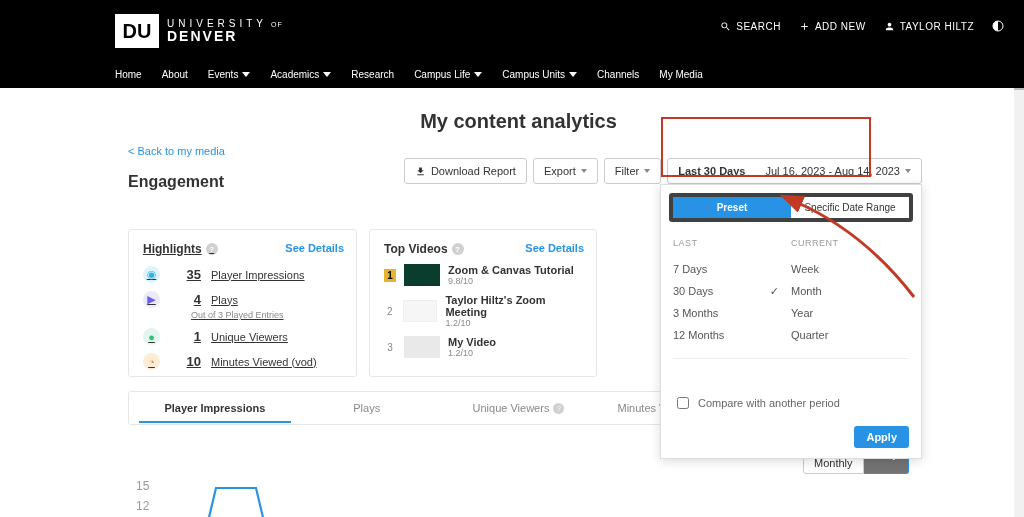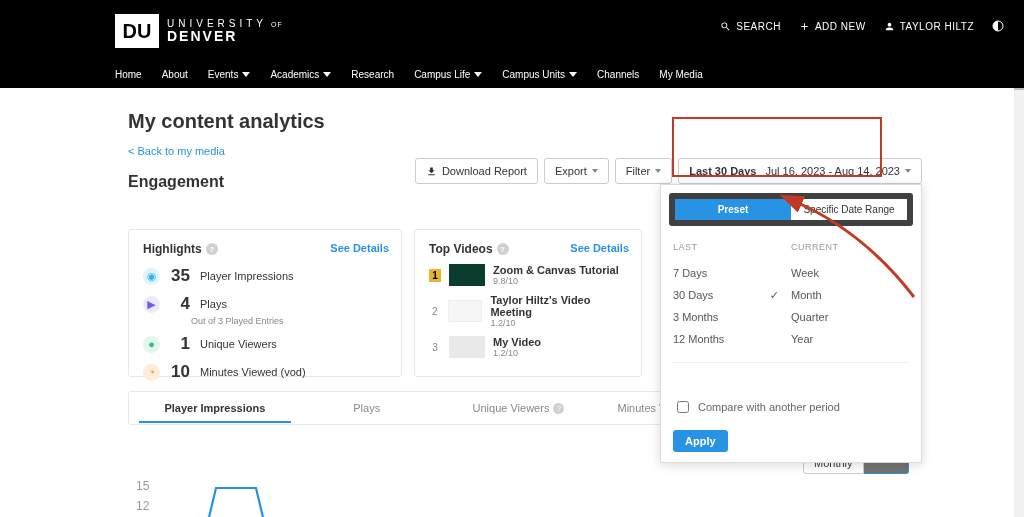--- a/index.html
+++ b/index.html
@@ -77,21 +77,21 @@
     display: flex;
     gap: 20px;
     font-size: 10px;
     color:#fff;
   }
   .mainnav a { color:#fff; text-decoration:none; display:flex; align-items:center; gap:4px; cursor:pointer;}
   .caret-down { width:0;height:0;border-left:4px solid transparent;border-right:4px solid transparent;border-top:5px solid #fff;display:inline-block;}
 
   
   .content { padding: 22px 115px 0 128px; position:relative;}
-  h1 { font-size: 20px; font-weight:700; margin:0 0 10px 0; }
+  h1 { font-size: 20px; font-weight:700; margin:0 0 10px 0;text-align:center; }
   .backlink { color:#2892e4; font-size:11px; text-decoration:none; display:inline-block; margin-bottom:16px;}
   h2 { font-size:16px; font-weight:700; margin:0 0 12px 0;}
 
   .toolbar {
     position:absolute;
     right: 102px;
     top: 70px;
     display:flex;
     gap:6px;
   }
@@ -103,51 +103,51 @@
     border-radius:3px;
     display:flex;
     align-items:center;
     gap:5px;
     cursor:pointer;
     color:#333;
     height:26px;
   }
   .btn .caret { width:0;height:0;border-left:3px solid transparent;border-right:3px solid transparent;border-top:4px solid #888;}
   .date-btn { font-size:11px; }
-  .date-btn b { font-weight:700; margin-right:4px;}
+  .date-btn b { font-weight:700; margin-right:15px;}
   .date-btn-wrap { position:relative; }
   .date-annot {
     position:absolute;
     border:2px solid #c03a24;
     top:-41px; left:-6px;
     width:210px; height:60px;
     pointer-events:none;
   }
 
   .cards { display:flex; gap:12px; margin-top: 38px;}
   .card {
     border:1px solid #e6e6e6;
     border-radius:3px;
     padding:12px 14px;
     position:relative;
   }
-  .card.highlights { width:274px; height:148px;}
+  .card.highlights { width:229px; height:148px;text-decoration:underline;}
   .card.topvideos { width:228px; height:148px;}
   .card-title { font-weight:700; font-size:12px; display:flex; align-items:center; gap:4px;}
   .info-dot { width:12px;height:12px;border-radius:50%;background:#d0d0d0;display:inline-flex;align-items:center;justify-content:center;font-size:8px;color:#fff;}
   .see-details { position:absolute; right:12px; top:12px; color:#2892e4; font-size:11px; font-weight:600; cursor:pointer;}
 
   .hl-list { margin-top:10px; display:flex; flex-direction:column; gap:8px; font-size:11px;}
   .hl-row { display:flex; align-items:center; gap:10px;}
   .hl-icon { width:17px;height:17px;border-radius:50%; display:flex;align-items:center;justify-content:center;}
   .hl-icon.eye{background:#e0f3fb;color:#2bb6e4;}
   .hl-icon.play{background:#ece9fb;color:#6a5ee7;}
   .hl-icon.user{background:#e3f6ed;color:#2fbf7a;}
   .hl-icon.clock{background:#fdecd6;color:#e79a2f;}
-  .hl-num { font-weight:700; font-size:17px; width:20px; text-align:right;}
+  .hl-num { font-weight:700; font-size:13px; width:20px; text-align:right;margin-left:11px;}
   .hl-label { color:#333; }
   .hl-sub { font-size:9px; color:#888; margin-left:48px; margin-top:-6px;}
 
   .tv-list { margin-top:8px; display:flex; flex-direction:column; gap:8px;}
   .tv-row { display:flex; align-items:center; gap:8px; }
   .tv-rank { width:12px; text-align:center; color:#888; font-size:10px; }
   .tv-rank.b1 { background:#e6b52f;color:#000;font-weight:700;padding:1px 2px;}
   .tv-thumb { width:36px;height:22px;background:#ddd; }
   .tv-thumb.t1{background:#0b3d2e;}
   .tv-thumb.t2{background:#f6f6f6;border:1px solid #eee;}
@@ -192,32 +192,32 @@
     position:absolute;
     right:102px;
     top:96px;
     width:262px;
     background:#fff;
     border:1px solid #ddd;
     box-shadow:0 2px 10px rgba(0,0,0,0.15);
     font-size:11px;
     z-index:10;
   }
-  .pop-tabs{display:flex;border:6px solid #404040;border-radius:3px;margin:8px;overflow:hidden;}
+  .pop-tabs{display:flex;border:4px solid #404040;border-radius:3px;margin:8px;overflow:hidden;}
   .pop-tab{flex:1;text-align:center;padding:5px 0;cursor:pointer;font-size:10px;}
   .pop-tab.active{background:#2892e4;color:#fff;font-weight:600;}
   .pop-body{display:flex;padding:4px 12px 8px;}
   .pop-col{flex:1;}
   .pop-col h4{font-size:9px;color:#9a9a9a;letter-spacing:0.5px;margin:4px 0 10px;font-weight:400;}
   .pop-opt{padding:5px 0;color:#555;cursor:pointer;position:relative;}
   .pop-opt .check{position:absolute;right:12px;}
   .pop-div{border-top:1px solid #eee;margin:4px 12px 0;padding:8px 0;}
   .pop-chk{display:flex;align-items:center;gap:6px;color:#666;margin-top:27px;}
   .pop-chk input{width:12px;height:12px;}
-  .pop-foot{display:flex;justify-content:flex-start;padding:6px 12px 10px;}
+  .pop-foot{display:flex;justify-content:flex-end;padding:6px 12px 10px;}
   .apply-btn{background:#2892e4;color:#fff;border:none;padding:5px 12px;font-size:11px;font-weight:600;border-radius:3px;cursor:pointer;}
 
   
   .arrow-svg{position:absolute;right:100px;top:104px;z-index:20;pointer-events:none;}
 </style>
 </head>
 <body>
 
 <div class="scrollbar-track"></div>
 <div class="scrollbar-thumb"></div>
@@ -358,21 +358,21 @@
           <div class="tv-thumb t1"></div>
           <div>
               <div class="tv-title">Zoom &amp; Canvas Tutorial</div>
               <div class="tv-score">9.8/10</div>
             </div>
         </div>
         <div class="tv-row">
           <span class="tv-rank">2</span>
           <div class="tv-thumb t2"></div>
           <div>
-              <div class="tv-title">Taylor Hiltz's Video Meeting</div>
+              <div class="tv-title">Taylor Hiltz's Zoom Meeting</div>
               <div class="tv-score">1.2/10</div>
             </div>
         </div>
         <div class="tv-row">
           <span class="tv-rank">3</span>
           <div class="tv-thumb t3"></div>
           <div>
               <div class="tv-title">My Video</div>
               <div class="tv-score">1.2/10</div>
             </div>
@@ -427,22 +427,22 @@
         <h4>LAST</h4>
         <div class="pop-opt">7 Days</div>
         <div class="pop-opt"><span>30 Days</span><span class="check">✓</span></div>
         <div class="pop-opt">3 Months</div>
         <div class="pop-opt">12 Months</div>
       </div>
       <div class="pop-col">
         <h4>CURRENT</h4>
         <div class="pop-opt">Week</div>
         <div class="pop-opt">Month</div>
+        <div class="pop-opt">Year</div>
         <div class="pop-opt">Quarter</div>
-        <div class="pop-opt">Year</div>
       </div>
     </div>
     <div class="pop-div">
       <label class="pop-chk">
         <input type="checkbox" style="">
         <span>Compare with another period</span>
       </label>
     </div>
     <div class="pop-foot">
       <button class="apply-btn">Apply</button>

